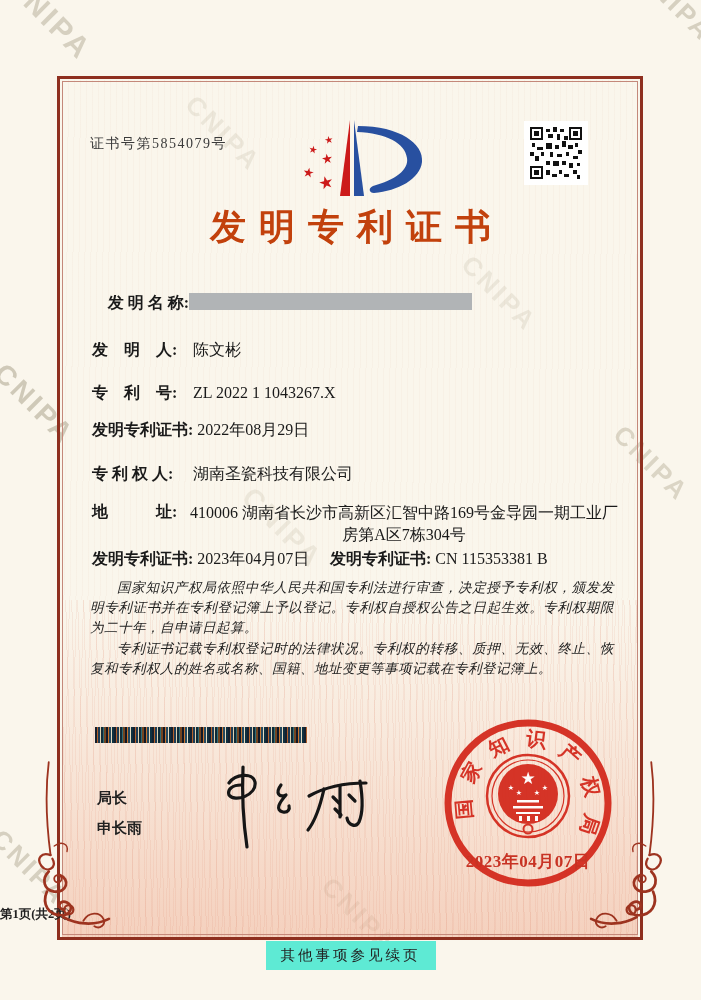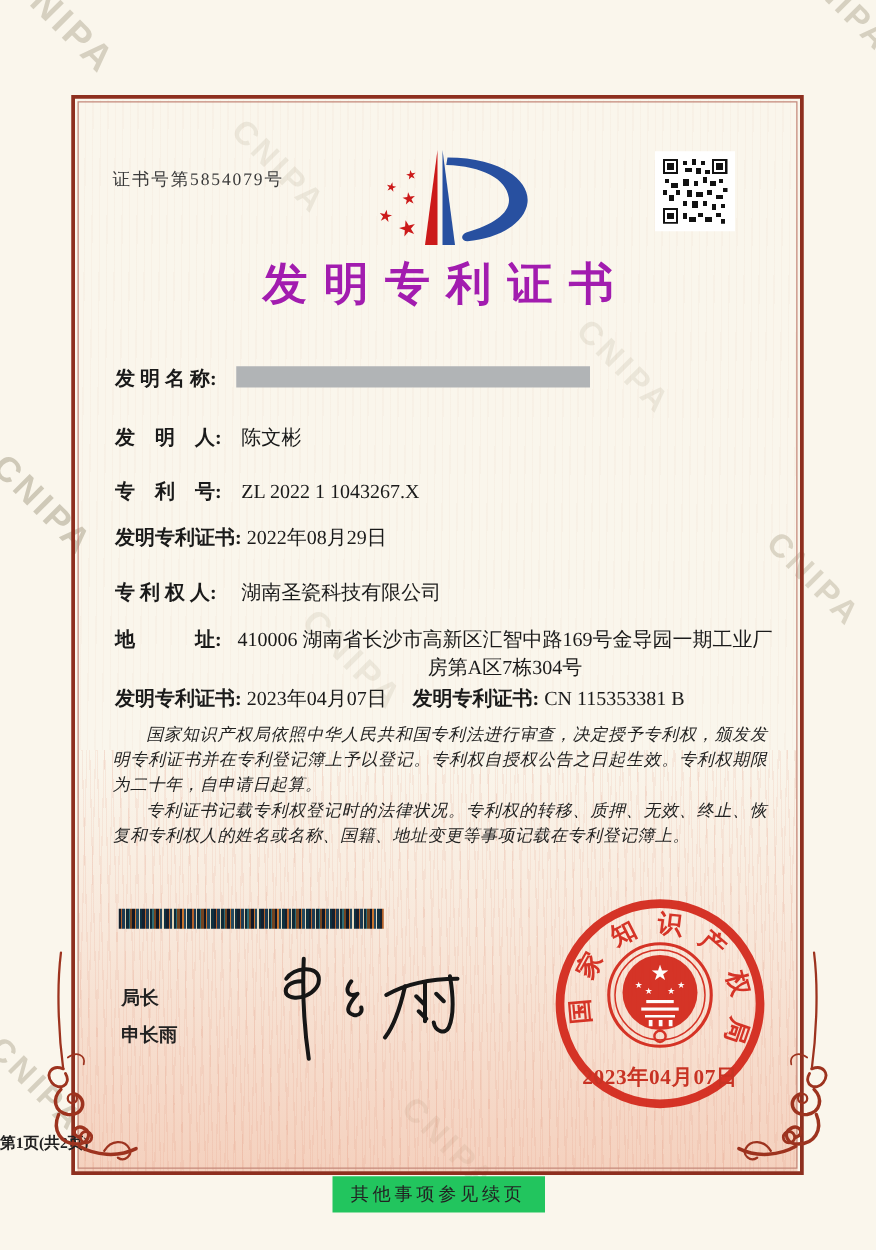--- a/index.html
+++ b/index.html
@@ -34,21 +34,21 @@
     background:repeating-linear-gradient(90.5deg, rgba(205,145,115,0.05) 0 1px, transparent 1px 6px);
   }
   .orn{position:absolute;z-index:3;}
   
   .cert-no{position:absolute;left:90px;top:123px;font-size:14px;letter-spacing:1.5px;color:#3a3a3a;z-index:2;margin-top:12px;}
   .logo{position:absolute;left:288px;top:114px;z-index:2;}
   .qr-box{position:absolute;left:524px;top:121px;width:64px;height:64px;background:#fff;z-index:2;
     display:flex;align-items:center;justify-content:center;}
   .title{
     position:absolute;left:0;width:701px;top:203px;text-align:center;z-index:2;
-    font-size:36px;font-weight:bold;letter-spacing:13px;text-indent:13px;color:#a21caf;
+    font-size:36px;font-weight:bold;letter-spacing:13px;text-indent:13px;color:#c2410c;
   }
   
   .row{position:absolute;left:92px;font-size:16px;z-index:2;white-space:nowrap;}
   .row .lbl{font-weight:bold;display:inline-block;min-width:97px;}
   .row .val{margin-left:0px;}
   .redact{position:absolute;left:189px;top:293px;width:283px;height:17px;background:#b1b4b6;z-index:2;}
   .addr-val{
     position:absolute;left:189px;top:502px;width:430px;font-size:16px;line-height:22px;
     z-index:2;white-space:normal;text-align:center;
   }
@@ -70,21 +70,21 @@
   .director{position:absolute;left:97px;top:789px;z-index:2;
     font-family:"Liberation Sans","DejaVu Sans",sans-serif;font-weight:bold;font-size:15px;color:#222;}
   .director .name{display:block;margin-top:11px;}
   .sig{position:absolute;left:205px;top:755px;z-index:2;}
   .seal{position:absolute;left:443px;top:716px;z-index:4;opacity:0.93;}
   
   .page-no{position:absolute;left:0;width:701px;top:906px;text-align:left;
     font-size:12.5px;font-weight:bold;color:#222;z-index:2;}
   .note-box{
     position:absolute;left:50%;transform:translateX(-50%);top:941px;z-index:2;
-    background:#22c55e;padding:5px 15px;font-size:14.5px;letter-spacing:3px;color:#222;
+    background:#5eead4;padding:5px 15px;font-size:14.5px;letter-spacing:3px;color:#222;
   }
 </style>
 </head>
 <body>
 
 <span class="wm" style="left:-4px;top:0;font-size:30px;color:#d6d0c0;">CNIPA</span>
 <span class="wm" style="left:628px;top:-12px;font-size:26px;color:#d6d0c0;">CNIPA</span>
 <span class="wm" style="left:176px;top:118px;font-size:26px;color:#ebe6d9;">CNIPA</span>
 <span class="wm" style="left:452px;top:278px;font-size:26px;color:#ebe6d9;">CNIPA</span>
 <span class="wm" style="left:-16px;top:388px;font-size:28px;color:#cfc9b8;">CNIPA</span>
@@ -182,21 +182,21 @@
         <rect x="16" y="24" width="2" height="2"></rect>
       <rect x="19" y="26" width="3" height="2"></rect>
         <rect x="24" y="24" width="2" height="2"></rect>
         <rect x="26" y="27" width="2" height="2"></rect>
     </g>
   </svg>
 </div>
 
 <div class="title">发明专利证书</div>
 
-<div class="row" style="top:293px;">
+<div class="row" style="top:293px;text-align:right;">
   <span class="lbl">发 明 名 称:</span>
 </div>
 <div class="redact"></div>
 
 <div class="row" style="top:340px;">
   <span class="lbl">发　明　人:</span>
   <span class="val">陈文彬</span>
 </div>
 
 <div class="row" style="top:383px;">

